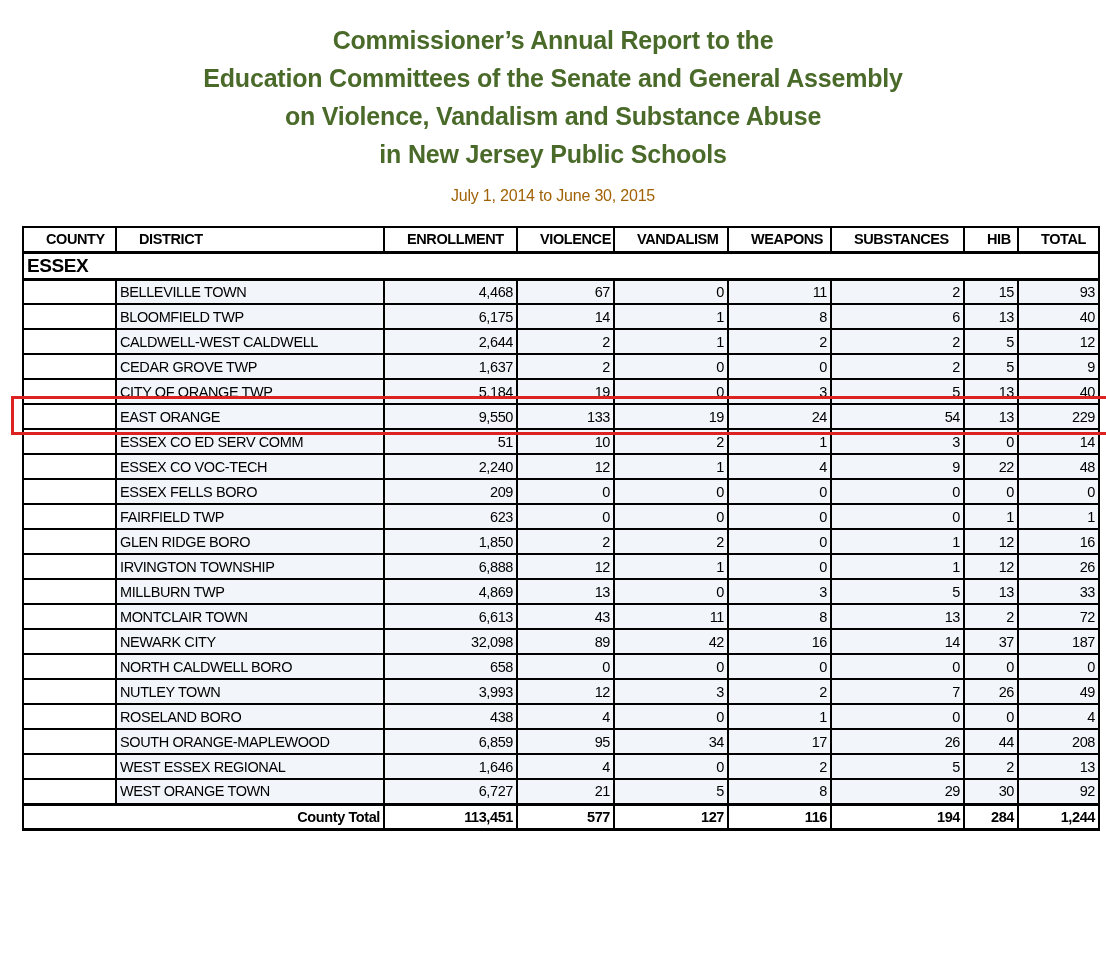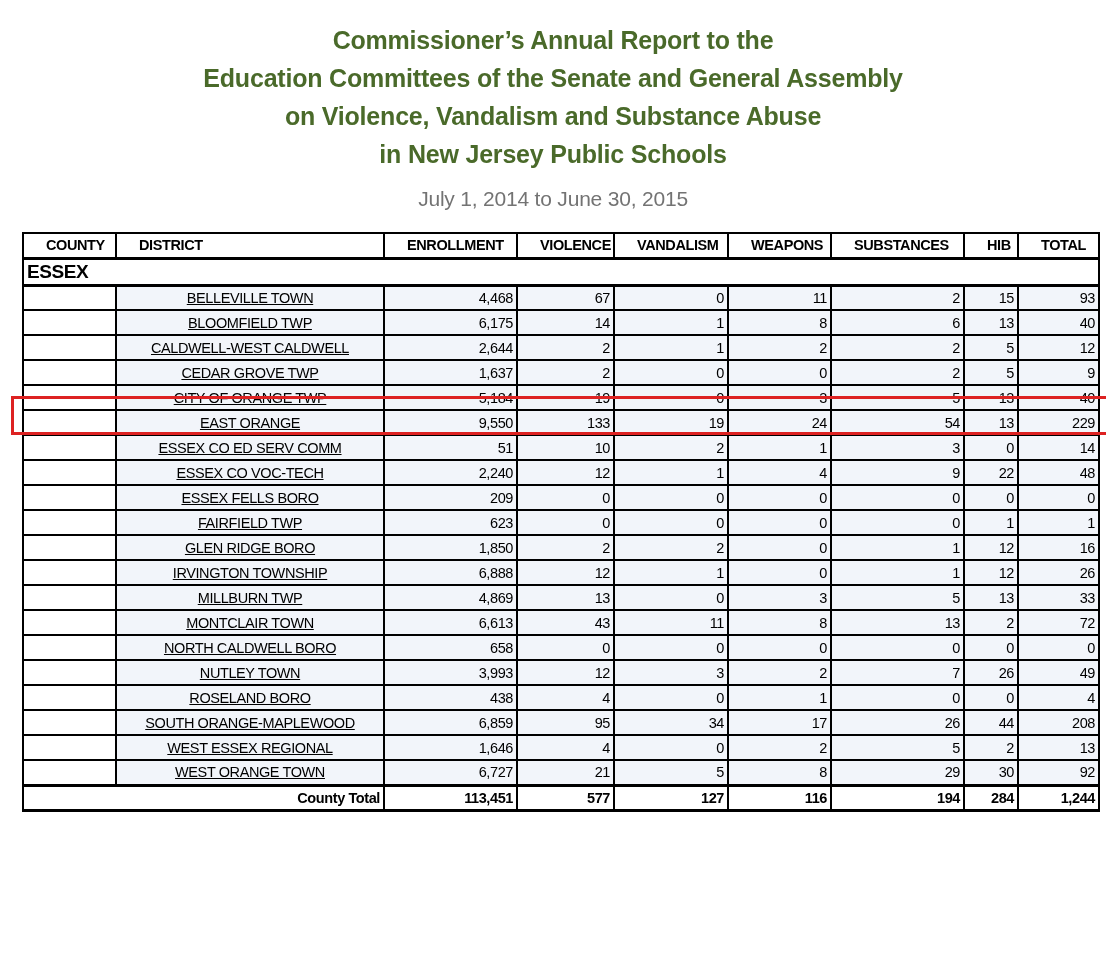--- a/index.html
+++ b/index.html
@@ -12,22 +12,22 @@
   .report-header { padding-top: 21px; text-align: center; }
   .title-line {
     color: #4a6a2a;
     font-weight: bold;
     font-size: 25px;
     line-height: 38px;
     letter-spacing: -0.2px;
   }
   .date-line {
     margin-top: 14px;
-    color: #737373;
-    font-size: 21px;
+    color: #a16207;
+    font-size: 16px;
     letter-spacing: -0.2px;
   }
   table.report-table {
     margin: 21px 0 0 22px;
     width: 1076px;
     border-collapse: collapse;
     table-layout: fixed;
     border: 2px solid #000;
     border-bottom-width: 3px;
   }
@@ -58,21 +58,21 @@
     padding-left: 22px;
   }
   .report-table .group-row td {
     font-weight: bold;
     font-size: 19px;
     background: #ffffff;
     border-bottom-width: 3px;
   }
   .report-table tbody td { background: #f2f5fa; }
   .report-table tbody td.county { background: #ffffff; }
-  .report-table td.district { text-align: center; text-decoration: underline; }
+  .report-table td.district { text-align: left; }
   .report-table td.num { text-align: right; }
   .report-table tfoot td {
     background: #ffffff;
     font-weight: bold;
     border-top-width: 3px;
   }
   .report-table tfoot td.label { text-align: right; }
   #red-box {
     position: absolute;
     border: 3px solid #dd2222;
@@ -270,20 +270,31 @@
         <td class="num">6,613</td>
         <td class="num">43</td>
         <td class="num">11</td>
         <td class="num">8</td>
         <td class="num">13</td>
         <td class="num">2</td>
         <td class="num">72</td>
       </tr>
       <tr>
         <td class="county"></td>
+        <td class="district">NEWARK CITY</td>
+        <td class="num">32,098</td>
+        <td class="num">89</td>
+        <td class="num">42</td>
+        <td class="num">16</td>
+        <td class="num">14</td>
+        <td class="num">37</td>
+        <td class="num">187</td>
+      </tr>
+      <tr>
+        <td class="county"></td>
         <td class="district">NORTH CALDWELL BORO</td>
         <td class="num">658</td>
         <td class="num">0</td>
         <td class="num">0</td>
         <td class="num">0</td>
         <td class="num">0</td>
         <td class="num">0</td>
         <td class="num">0</td>
       </tr>
       <tr>

